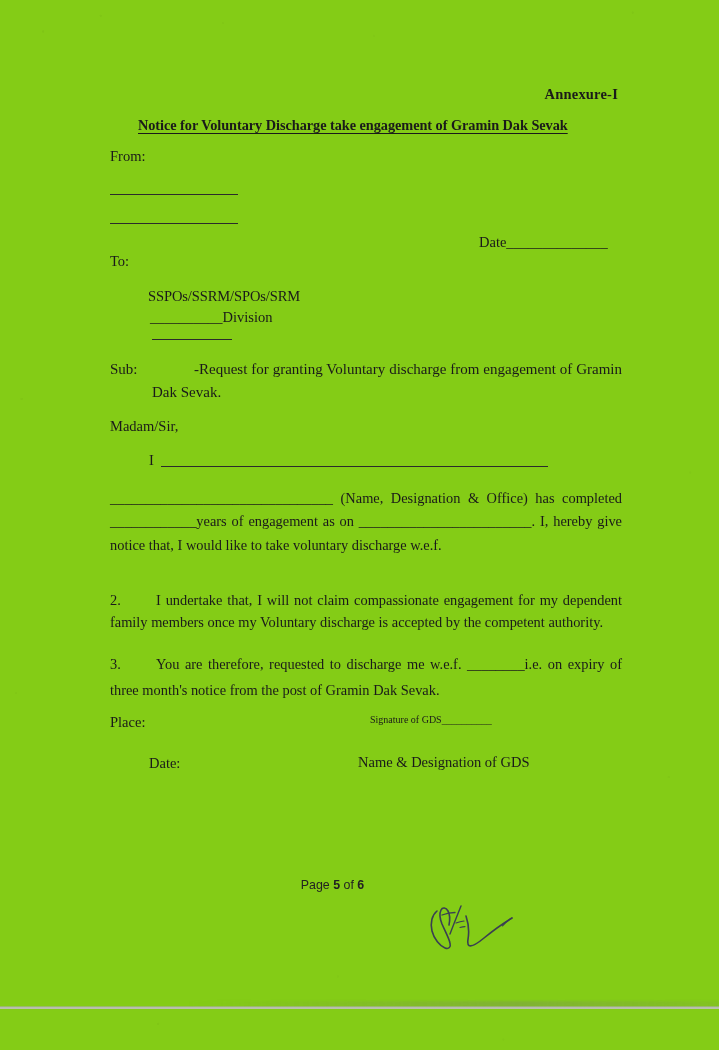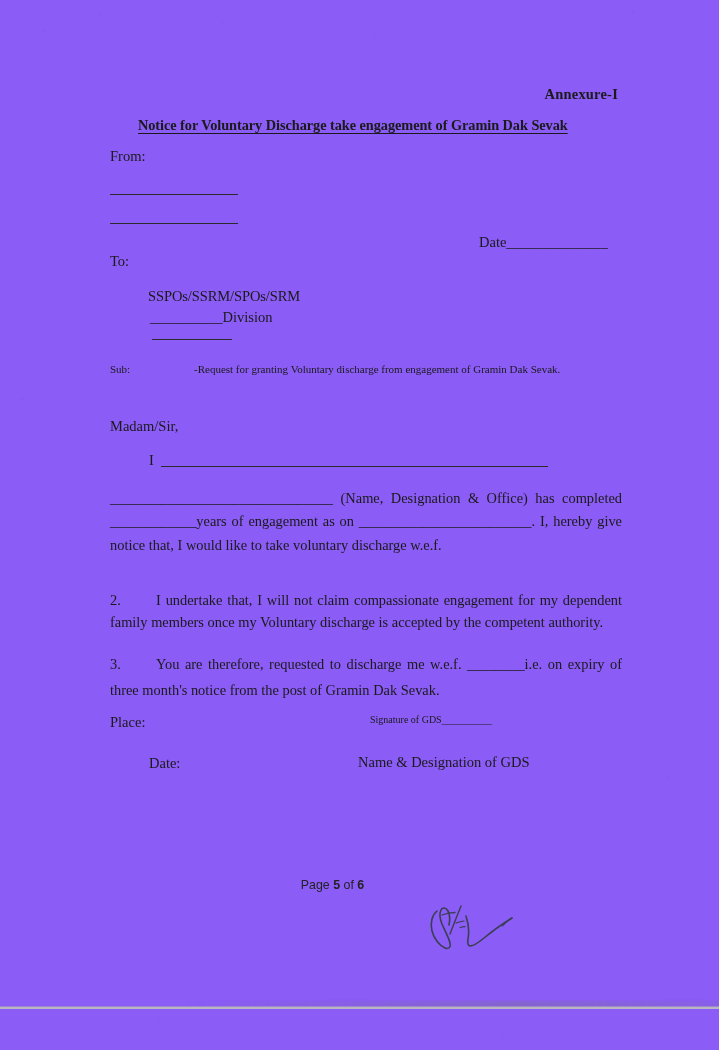--- a/index.html
+++ b/index.html
@@ -7,21 +7,21 @@
     margin: 0;
     padding: 0;
     background: #ffffff;
   }
 
   .page {
     position: relative;
     width: 719px;
     height: 1050px;
     margin: 0;
-    background: #8b5cf6;
+    background: #84cc16;
     overflow: hidden;
     font-family: "Liberation Serif", "DejaVu Serif", serif;
     color: #1a1a1a;
     -webkit-font-smoothing: antialiased;
   }
 
   
   .paper-noise {
     position: absolute;
     inset: 0;
@@ -129,21 +129,21 @@
     font-size: 14.5px;
     white-space: nowrap;
   }
   .rule-addr { left: 152px; top: 339px; width: 80px; }
 
   
   .subject {
     top: 358px;
     left: 110px;
     width: 512px;
-    font-size: 11px;
+    font-size: 15px;
     line-height: 23px;
     text-align: justify;
     text-justify: inter-word;
   }
   .subject .sub-tag {
     display: inline-block;
     min-width: 38px;
   }
   .subject .sub-body {
     display: block;

